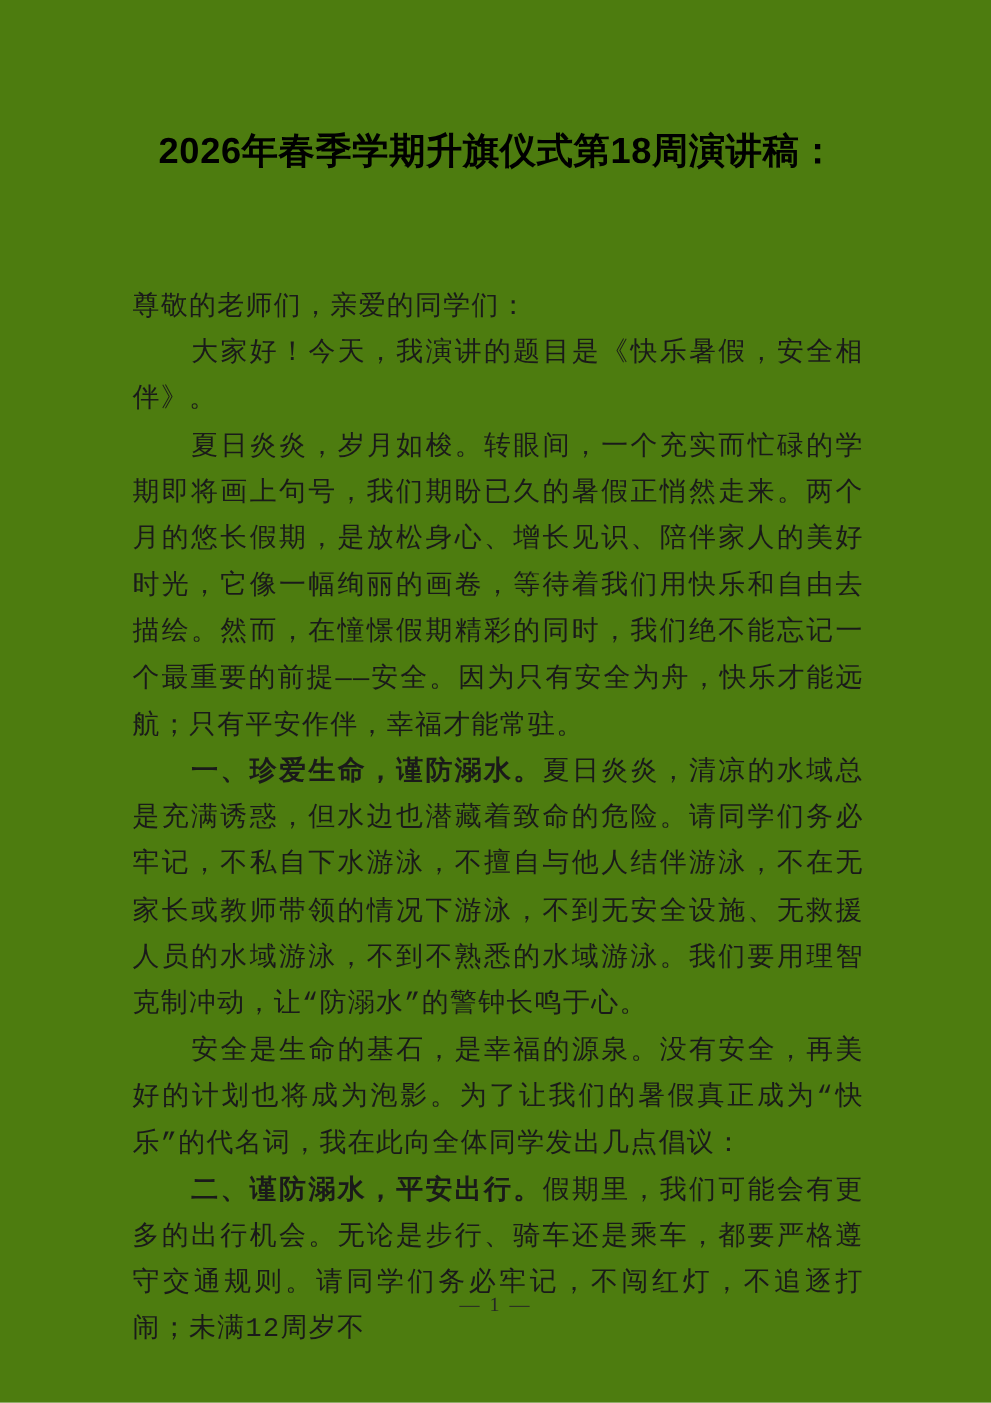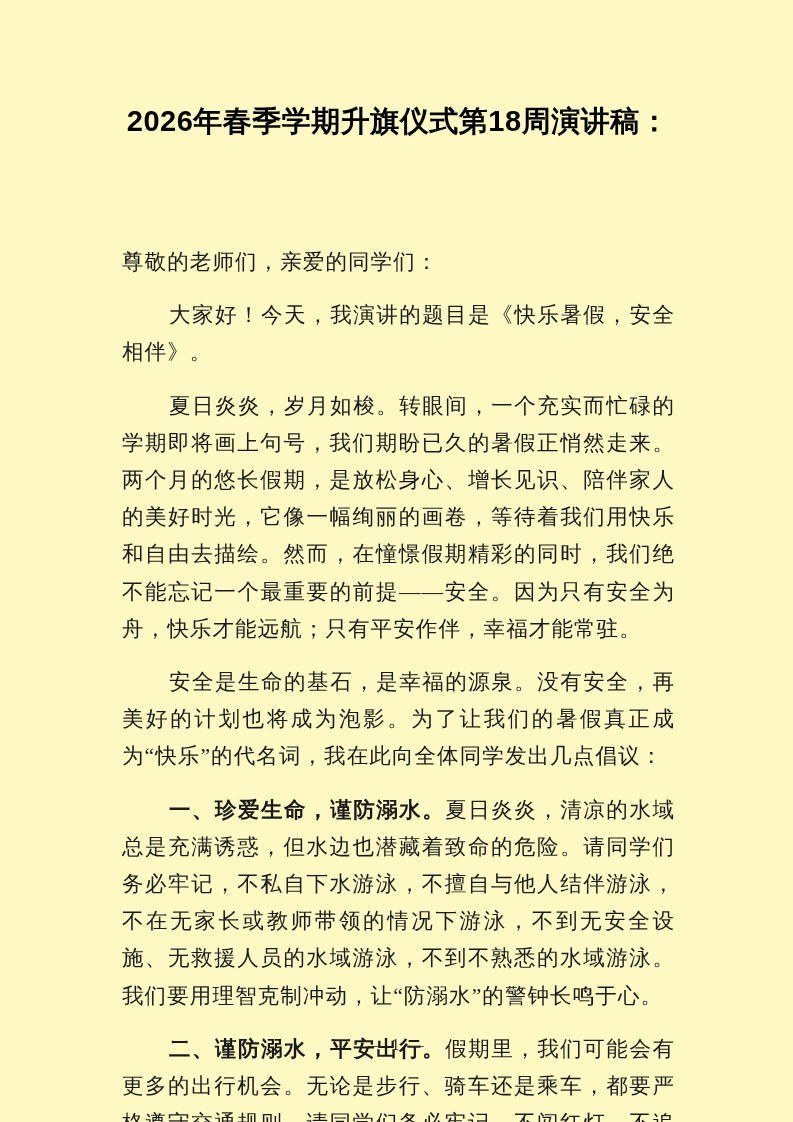--- a/index.html
+++ b/index.html
@@ -15,21 +15,21 @@
     font-family: "Liberation Serif", "DejaVu Serif", serif;
     color: #000000;
   }
 
   .page {
     position: absolute;
     left: 0;
     top: 0;
     width: 793px;
     height: 1122px;
-    background: #fef9c3;
+    background: #4d7c0f;
   }
 
   
   .doc-title {
     position: absolute;
     left: 103px;
     top: 100px;
     width: 590px;
     text-align: center;
     font-family: "Liberation Sans", "DejaVu Sans", sans-serif;
@@ -49,27 +49,27 @@
 
   
   .body-block {
     position: absolute;
     left: 106px;
     top: 228px;
     width: 585px;
   }
 
   .para {
-    font-family: Liberation Serif, serif;
+    font-family: Liberation Mono, monospace;
     font-size: 21.5px;
     line-height: 37.2px;
     text-align: justify;
     text-justify: inter-ideograph;
     letter-spacing: 1.1px;
-    margin: 16px;
+    margin: 0;
     color: #1a1a1a;
     text-indent: 0;
   }
   .para.indent {
     text-indent: 47px;
   }
   .para b,
   .para .bold {
     font-weight: bold;
     letter-spacing: 1.1px;
@@ -98,23 +98,23 @@
   </div>
 
   <div class="body-block">
 
     <p class="para">尊敬的老师们，亲爱的同学们：</p>
 
     <p class="para indent">大家好！今天，我演讲的题目是《快乐暑假，安全相伴》。</p>
 
     <p class="para indent">夏日炎炎，岁月如梭。转眼间，一个充实而忙碌的学期即将画上句号，我们期盼已久的暑假正悄然走来。两个月的悠长假期，是放松身心、增长见识、陪伴家人的美好时光，它像一幅绚丽的画卷，等待着我们用快乐和自由去描绘。然而，在憧憬假期精彩的同时，我们绝不能忘记一个最重要的前提——安全。因为只有安全为舟，快乐才能远航；只有平安作伴，幸福才能常驻。</p>
 
+    <p class="para indent"><span class="bold">一、珍爱生命，谨防溺水。</span><span>夏日炎炎，清凉的水域总是充满诱惑，但水边也潜藏着致命的危险。请同学们务必牢记，不私自下水游泳，不擅自与他人结伴游泳，不在无家长或教师带领的情况下游泳，不到无安全设施、无救援人员的水域游泳，不到不熟悉的水域游泳。我们要用理智克制冲动，让“防溺水”的警钟长鸣于心。</span></p>
+
     <p class="para indent">安全是生命的基石，是幸福的源泉。没有安全，再美好的计划也将成为泡影。为了让我们的暑假真正成为“快乐”的代名词，我在此向全体同学发出几点倡议：</p>
-
-    <p class="para indent"><span class="bold">一、珍爱生命，谨防溺水。</span><span>夏日炎炎，清凉的水域总是充满诱惑，但水边也潜藏着致命的危险。请同学们务必牢记，不私自下水游泳，不擅自与他人结伴游泳，不在无家长或教师带领的情况下游泳，不到无安全设施、无救援人员的水域游泳，不到不熟悉的水域游泳。我们要用理智克制冲动，让“防溺水”的警钟长鸣于心。</span></p>
 
     <p class="para indent"><span class="bold">二、谨防溺水，平安出行。</span><span>假期里，我们可能会有更多的出行机会。无论是步行、骑车还是乘车，都要严格遵守交通规则。请同学们务必牢记，不闯红灯，不追逐打闹；未满12周岁不</span></p>
 
   </div>
 
   <div class="page-footer">— 1 —</div>
 
 </div>
 
 </body></html>

